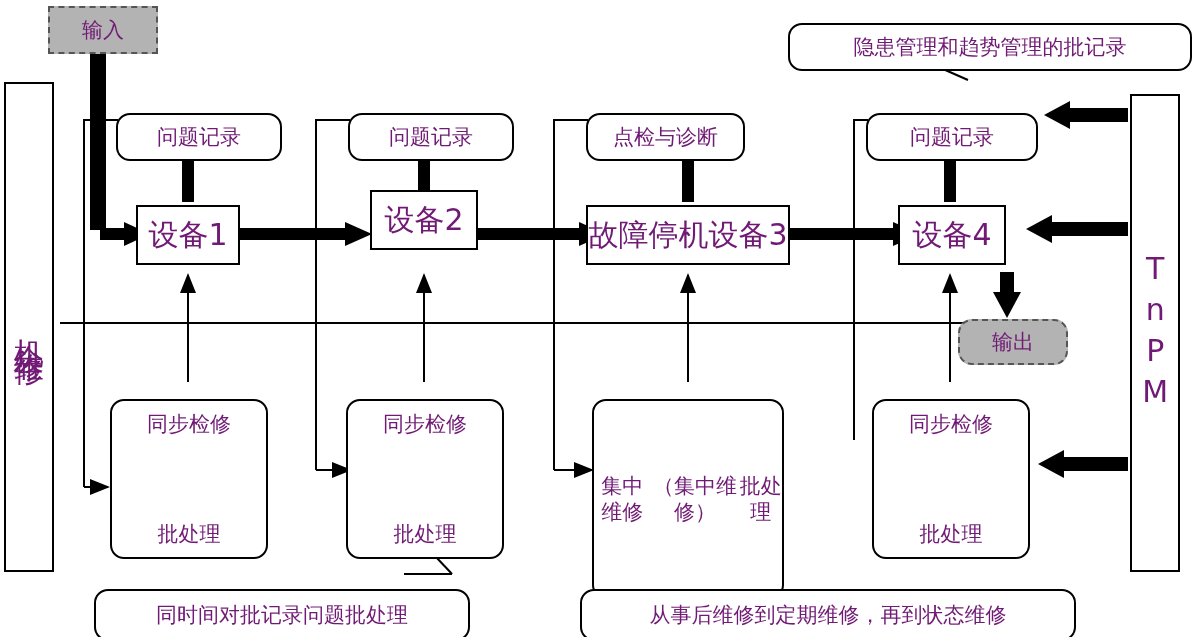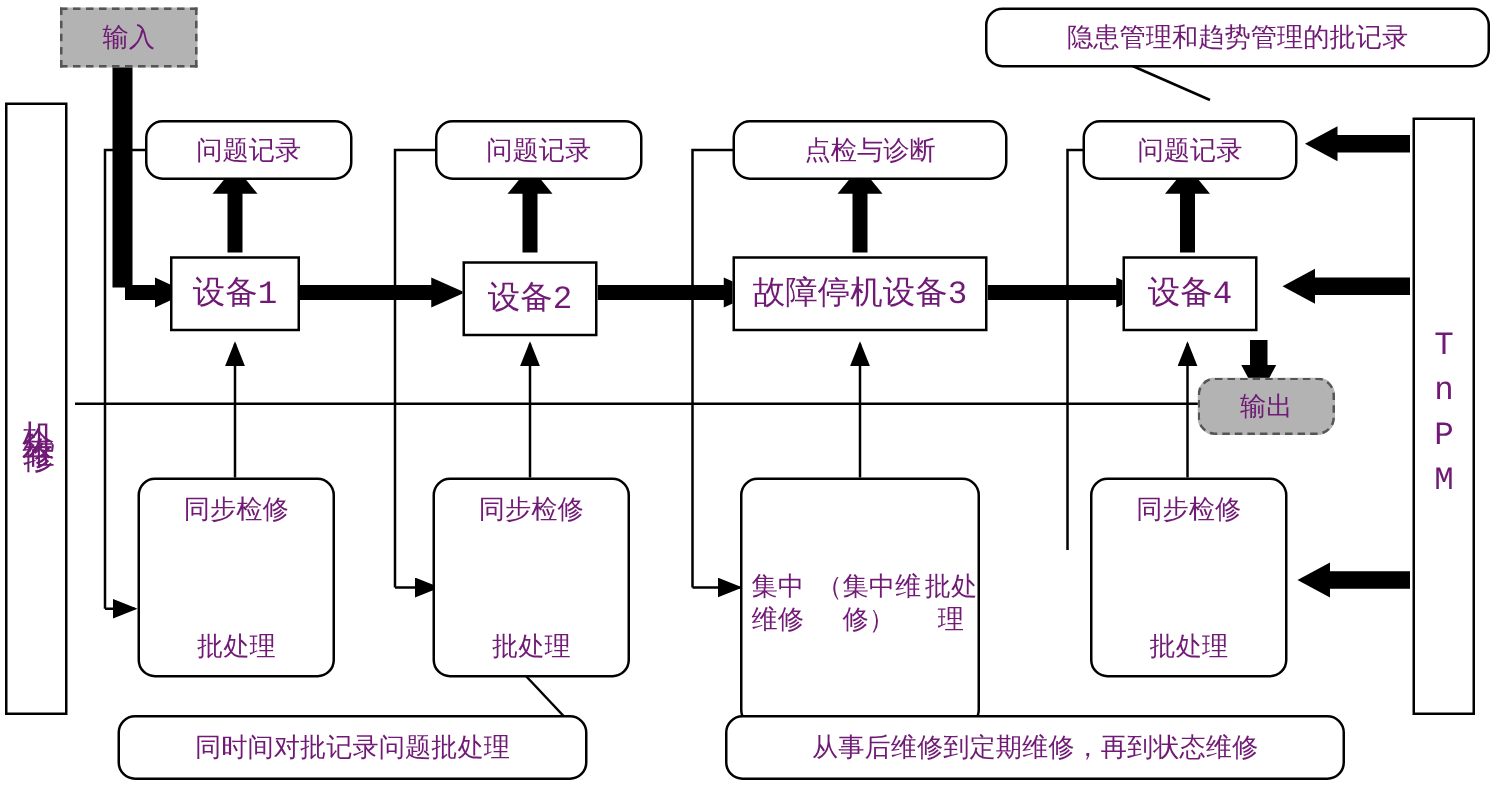--- a/index.html
+++ b/index.html
@@ -20,31 +20,31 @@
     box-sizing: border-box;
     border: 2px solid #000;
     background: #ffffff;
     display: flex;
     align-items: center;
     justify-content: center;
     text-align: center;
     color: #701a75;
     line-height: 1.25;
   }
-  .rounded { border-radius: 14px; }
+  .rounded { border-radius: 14px; margin-top: 17px; }
   .gray {
     background: #b3b3b3;
     border: 2px dashed #555;
   }
   .vtext {
     writing-mode: vertical-rl;
     text-orientation: upright;
     letter-spacing: 6px;
   }
-  .f22 { font-size: 26px; font-family: Liberation Mono, monospace; }
+  .f22 { font-size: 30px; }
   .f21 { font-size: 21px; }
   svg.layer {
     position: absolute;
     left: 0; top: 0;
     width: 1198px;
     height: 637px;
     pointer-events: none;
   }
 </style>
 </head>
@@ -154,31 +154,31 @@
   <div class="node gray f21 rounded" style="left:958px; top:302px; width:110px; height:46px;">
     <span>输出</span>
   </div>
 
   <div class="node f21 rounded" style="left:116px; top:96px; width:166px; height:48px;">
     <span>问题记录</span>
   </div>
   <div class="node f21 rounded" style="left:348px; top:96px; width:166px; height:48px;">
     <span>问题记录</span>
   </div>
-  <div class="node f21 rounded" style="left:586px; top:96px; width:220px; height:48px;">
+  <div class="node f21 rounded" style="left:586px; top:96px; width:159px; height:48px;">
     <span>点检与诊断</span>
   </div>
   <div class="node f21 rounded" style="left:866px; top:96px; width:172px; height:48px;">
     <span>问题记录</span>
   </div>
 
   <div class="node f22" style="left:136px; top:205px; width:104px; height:60px;">
     <span>设备1</span>
   </div>
-  <div class="node f22" style="left:370px; top:209px; width:108px; height:60px;">
+  <div class="node f22" style="left:370px; top:190px; width:108px; height:60px;">
     <span>设备2</span>
   </div>
   <div class="node f22" style="left:586px; top:205px; width:204px; height:60px;">
     <span>故障停机设备3</span>
   </div>
   <div class="node f22" style="left:898px; top:205px; width:108px; height:60px;">
     <span>设备4</span>
   </div>
 
   <div class="node rounded" style="left:110px; top:382px; width:158px; height:160px; flex-direction:column; justify-content:space-between; padding:10px 0;">

